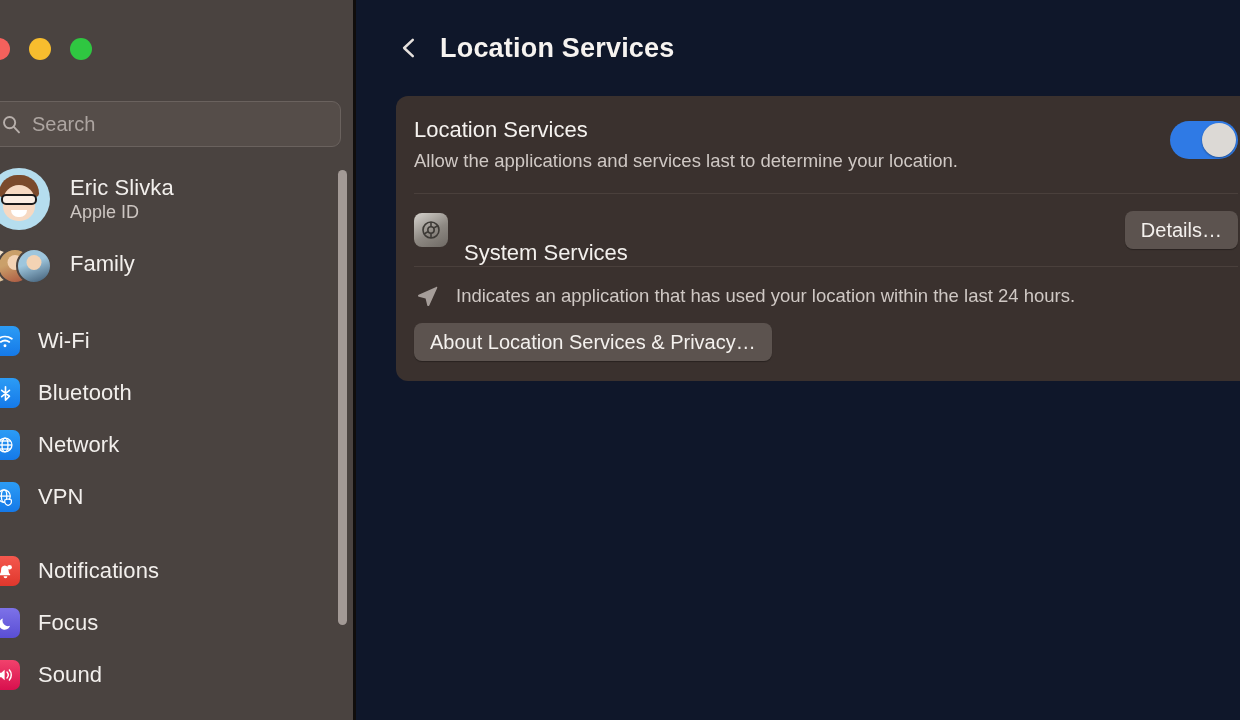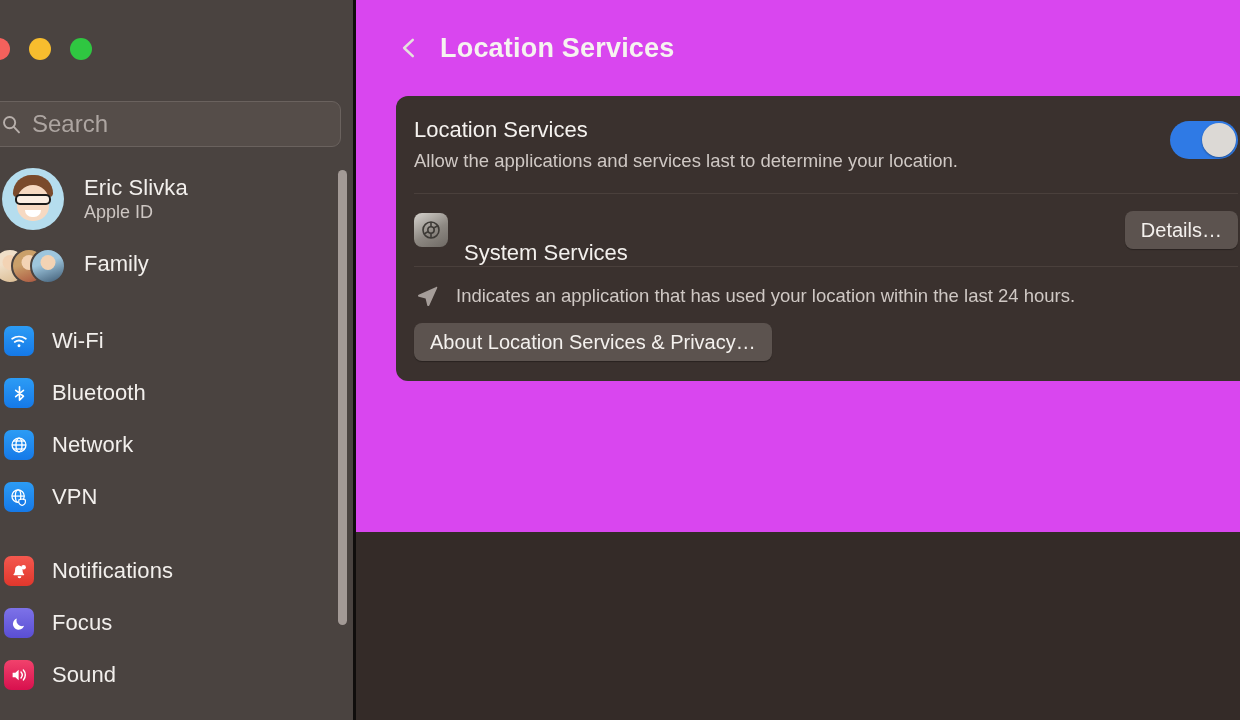--- a/index.html
+++ b/index.html
@@ -67,29 +67,29 @@
     flex: 0 0 20px;
     margin-right: 11px;
     color: #b7afab;
   }
   .search-input {
     flex: 1;
     background: transparent;
     border: none;
     outline: none;
     color: #fdba74;
-    font-size: 24px;
+    font-size: 20px;
     font-family: "Liberation Sans", sans-serif;
   }
   .search-input::placeholder { color: #ada5a1; }
 
   .sb-scroll {
     position: absolute;
     top: 163px;
-    left: 14px;
+    left: 0;
     width: 356px;
     height: 557px;
   }
 
   .account-row {
     display: flex;
     align-items: center;
     height: 72px;
     padding-left: 0;
   }
@@ -220,22 +220,22 @@
     width: 9px;
     height: 455px;
     border-radius: 5px;
     background: #a39a96;
   }
 
   
   .main {
     position: relative;
     flex: 1;
-    height: 532px;
-    background: #d946ef;
+    height: 720px;
+    background: #0f172a;
     overflow: hidden;
   }
 
   .main-header {
     position: absolute;
     top: 0; left: 0;
     width: 884px; height: 96px;
     display: flex;
     align-items: center;
     padding-left: 36px;

